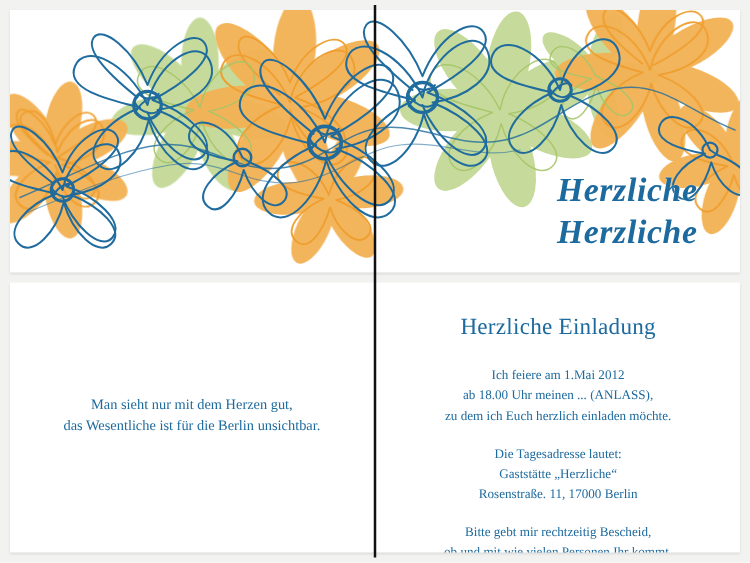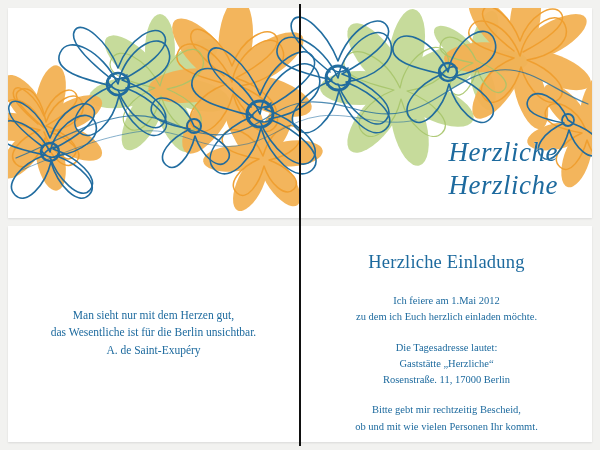--- a/index.html
+++ b/index.html
@@ -67,21 +67,21 @@
     text-align: center;
     color: #1d6a9e;
     font-family: "Liberation Serif", serif;
     font-style: italic;
     font-size: 27px;
     line-height: 1.22;
     letter-spacing: 0.5px;
     z-index: 20;
     text-shadow: 0 0 1px rgba(255,255,255,0.9);
   }
-  .title-front span { display: block; white-space: nowrap; }
+  .title-front span { display: block; white-space: nowrap; font-weight: bold; }
 
   
   .inner-left {
     position: absolute;
     left: 0;
     top: 0;
     width: 291px;
     height: 194px;
     display: flex;
     align-items: center;
@@ -345,29 +345,29 @@
       <span>Herzliche</span>
     </div>
   </div>
 
   <div class="card-bottom">
 
     <div class="inner-left">
       <div class="quote">
         <span>Man sieht nur mit dem Herzen gut,</span>
         <span>das Wesentliche ist für die Berlin unsichtbar.</span>
-        <span>A. de Saint-Exupéry</span>
       </div>
     </div>
 
     <div class="inner-right">
       <h1>Herzliche Einladung</h1>
 
       <div class="blk">
         <span>Ich feiere am 1.Mai 2012</span>
+        <span>ab 18.00 Uhr meinen ... (ANLASS),</span>
         <span>zu dem ich Euch herzlich einladen möchte.</span>
       </div>
 
       <div class="blk">
         <span>Die Tagesadresse lautet:</span>
         <span>Gaststätte „Herzliche“</span>
         <span>Rosenstraße. 11, 17000 Berlin</span>
       </div>
 
       <div class="blk">

